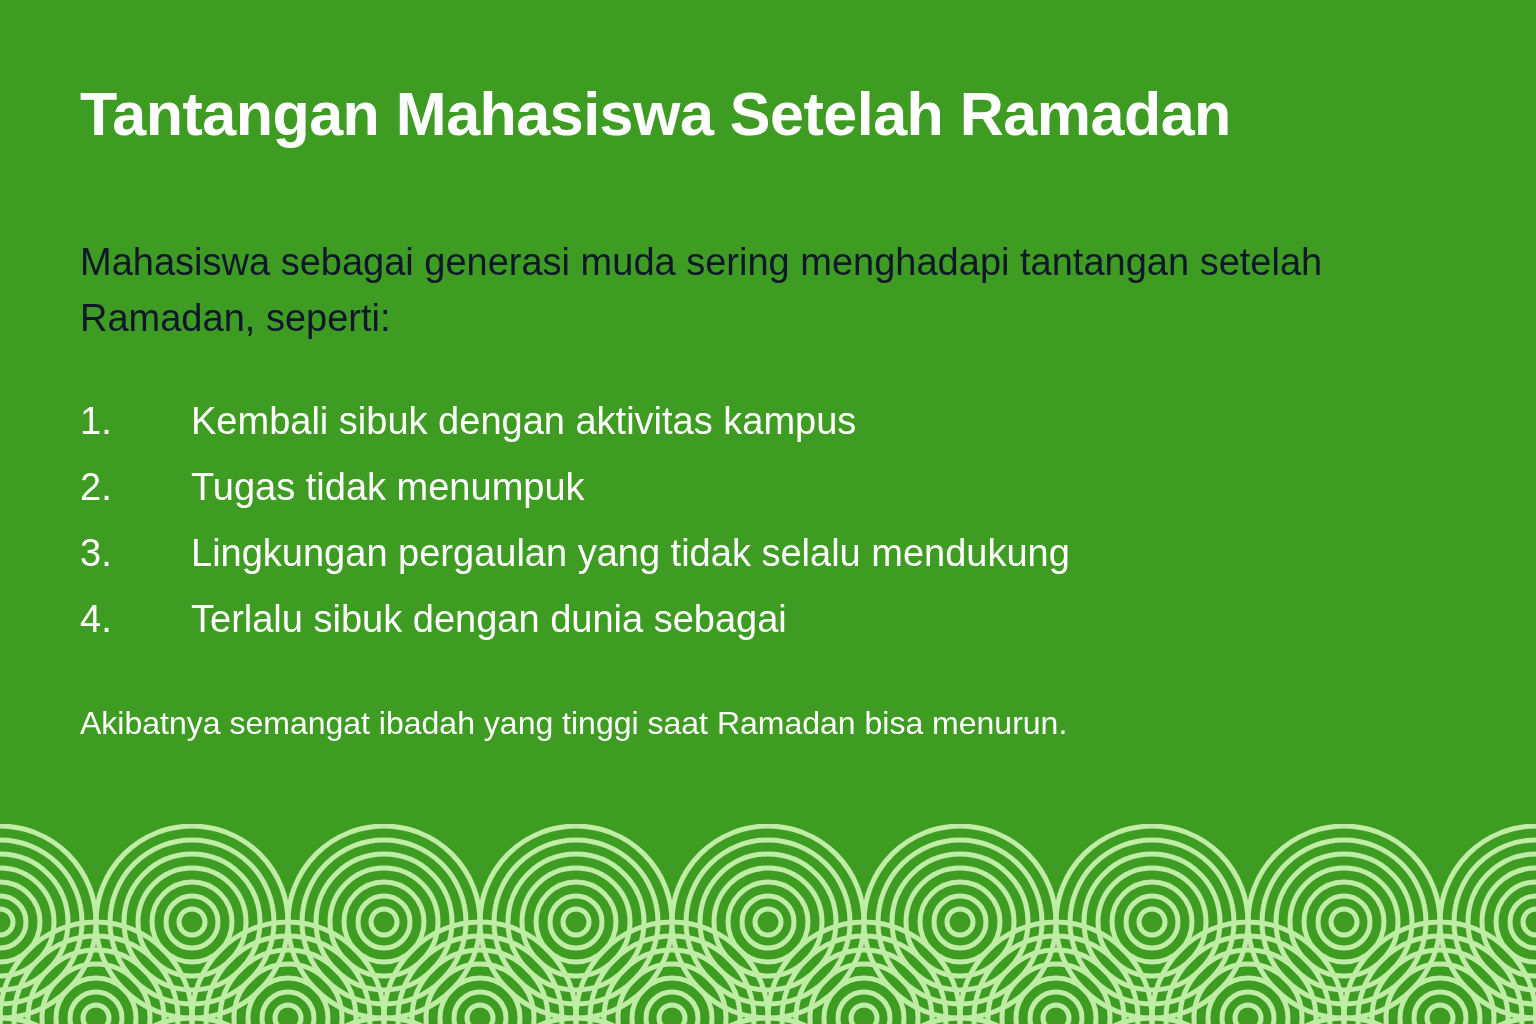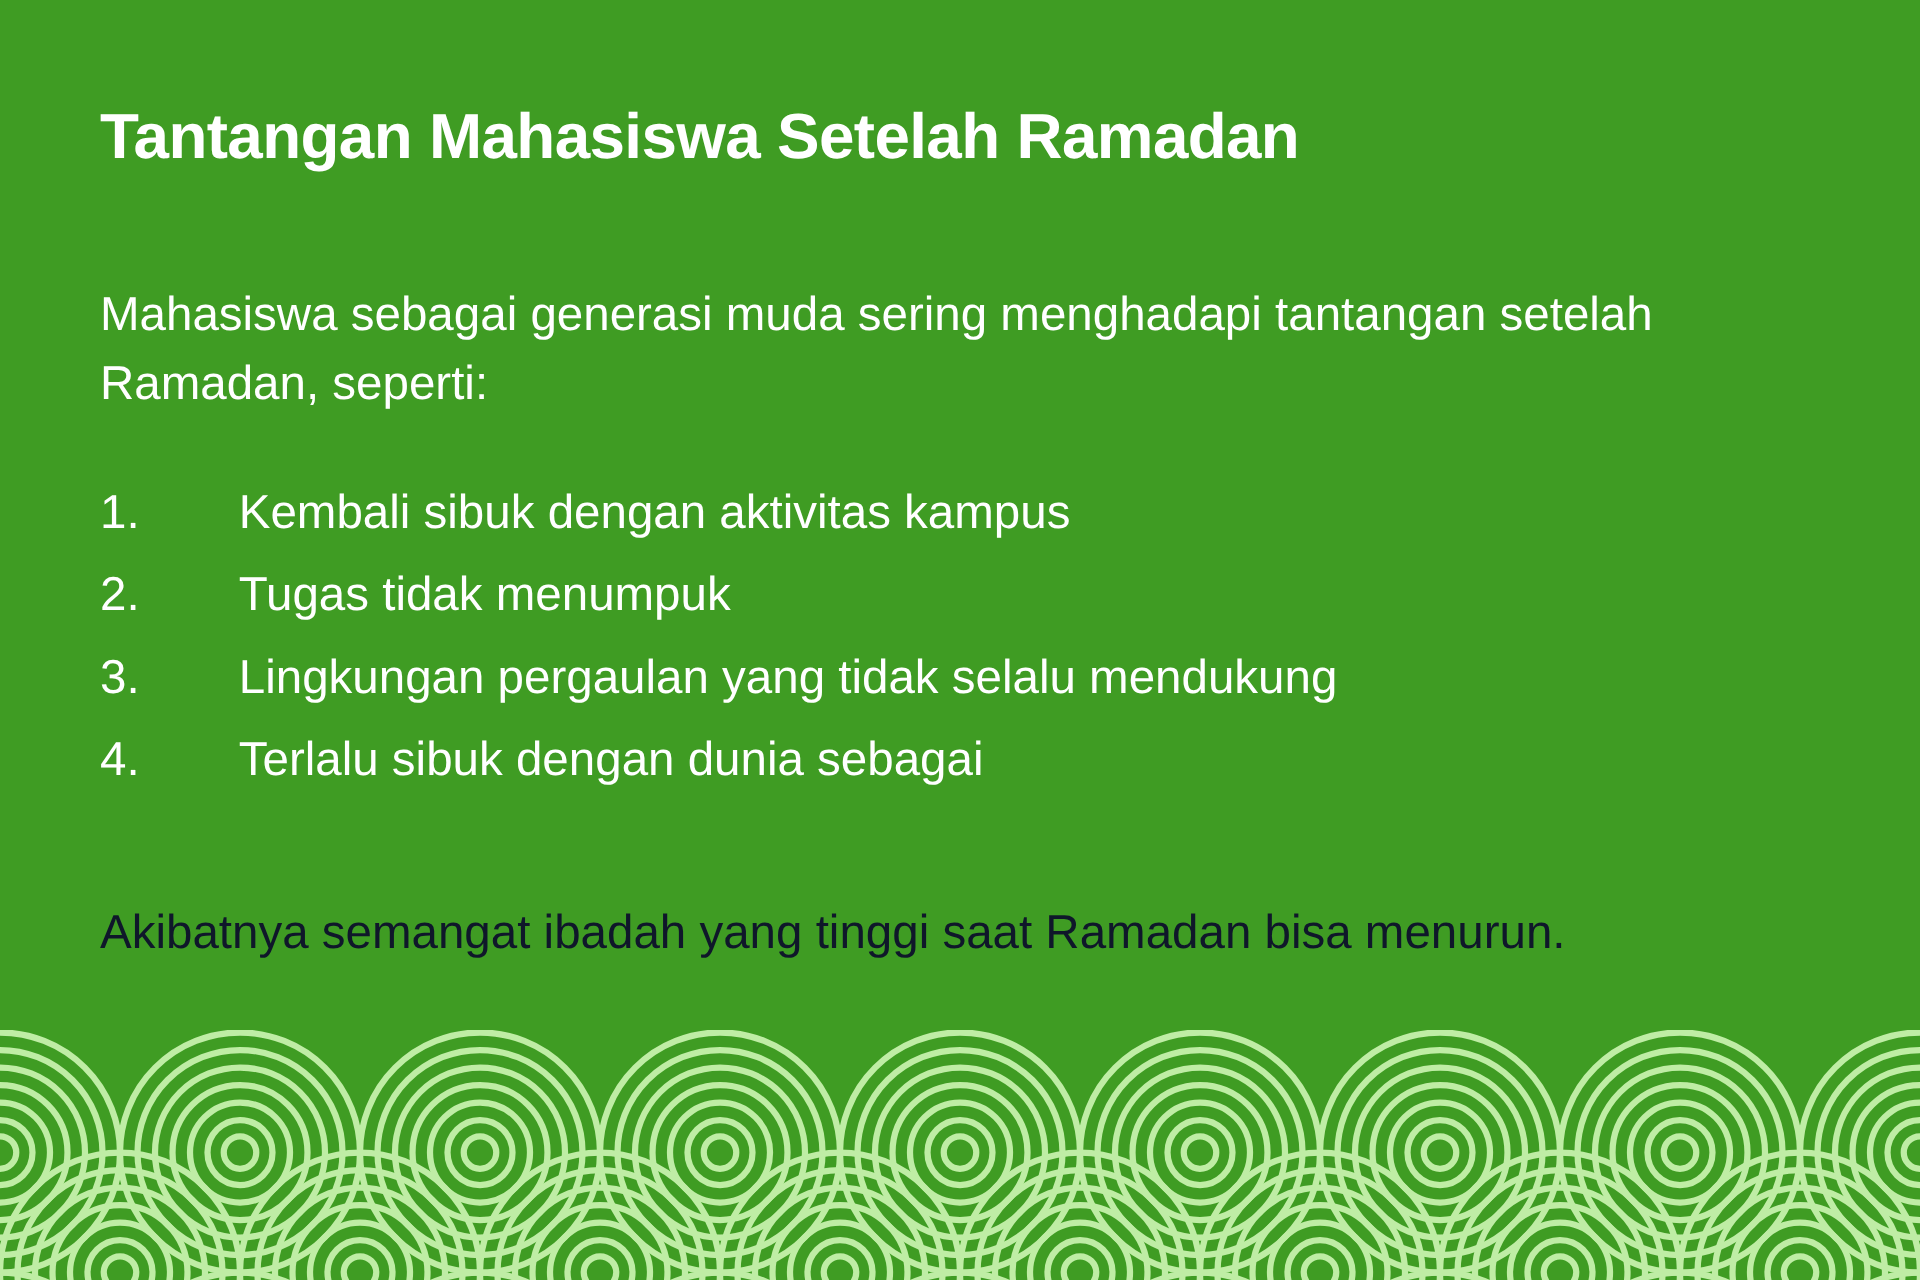--- a/index.html
+++ b/index.html
@@ -39,30 +39,30 @@
   #content {
     position: absolute;
     left: 0;
     top: 0;
     width: 1536px;
     padding: 0 80px;
   }
 
   #page-title {
     color: #ffffff;
-    font-size: 51px;
+    font-size: 61px;
     font-weight: bold;
     letter-spacing: -0.5px;
     line-height: 1.05;
     margin-top: 82px;
     white-space: nowrap;
   }
 
   #intro-paragraph {
-    color: #ffffff;
+    color: #0f172a;
     font-size: 38px;
     font-weight: normal;
     line-height: 1.46;
     margin-top: 89px;
     max-width: 1330px;
   }
 
   #challenge-list {
     list-style: none;
     margin-top: 56px;
@@ -82,24 +82,24 @@
     width: 64px;
     text-align: left;
   }
 
   .list-text {
     flex: 0 1 auto;
     margin-left: 47px;
   }
 
   #conclusion-paragraph {
-    color: #0f172a;
-    font-size: 38px;
+    color: #ffffff;
+    font-size: 32px;
     line-height: 1.46;
-    margin-top: 92px;
+    margin-top: 62px;
     max-width: 1360px;
   }
 </style>
 </head>
 <body>
 
 <div id="slide">
 
   <svg id="wave-pattern" viewBox="0 0 1536 200" preserveAspectRatio="none" xmlns="http://www.w3.org/2000/svg">
     <defs>

